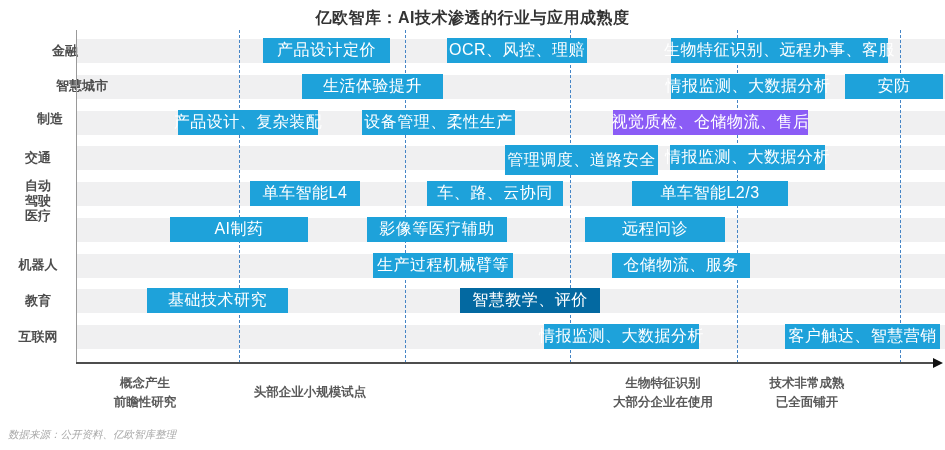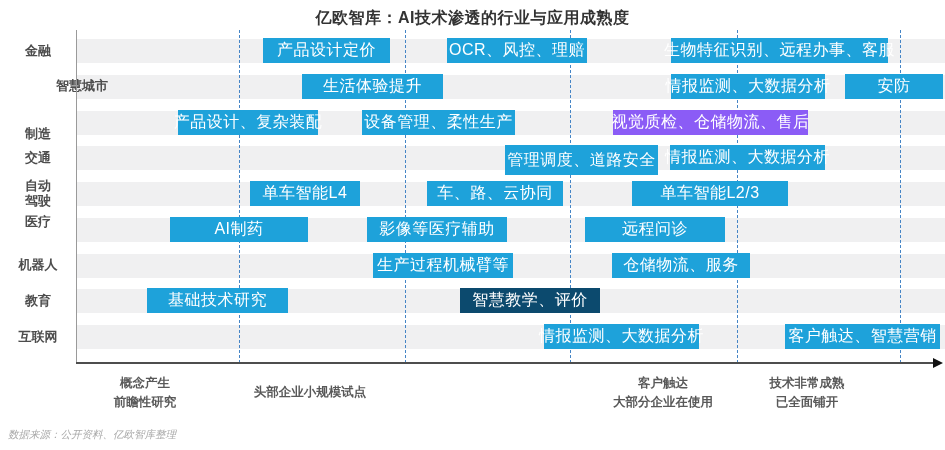--- a/index.html
+++ b/index.html
@@ -26,68 +26,68 @@
 </head>
 <body>
 
 <div id="stage-wrap">
   <div class="chart-title">亿欧智库：AI技术渗透的行业与应用成熟度</div>
   <div id="plot">
     <div class="axis-left"></div>
     <div class="axis-bottom"></div>
     <div class="axis-arrow"></div>
   <div class="stripe" style="top: 39px; height: 24px;"></div>
-      <div class="row-label" style="top: 32px; height: 38px;">金融</div>
+      <div class="row-label" style="top: 32px; height: 38px; padding-left: 27px;">金融</div>
       <div class="bar" style="left: 263px; width: 127px; top: 38px; height: 25px; background: rgb(30, 162, 218);">产品设计定价</div>
       <div class="bar" style="left: 671px; width: 217px; top: 38px; height: 25px; background: rgb(30, 162, 218);">生物特征识别、远程办事、客服</div>
       <div class="bar" style="left: 447px; width: 140px; top: 38px; height: 25px; background: rgb(30, 162, 218);">OCR、风控、理赔</div>
       <div class="stripe" style="top: 74.75px; height: 24px;"></div>
       <div class="row-label" style="top: 67.75px; height: 38px; padding-left: 44px;">智慧城市</div>
       <div class="bar" style="left: 302px; width: 141px; top: 73.75px; height: 25px; background: rgb(30, 162, 218);">生活体验提升</div>
       <div class="bar" style="left: 671px; width: 154px; top: 73.75px; height: 25px; background: rgb(30, 162, 218);">情报监测、大数据分析</div>
       <div class="bar" style="left: 845px; width: 98px; top: 73.75px; height: 25px; background: rgb(30, 162, 218);">安防</div>
       <div class="stripe" style="top: 110.5px; height: 24px;"></div>
-      <div class="row-label" style="top: 115px; height: 38px;">制造</div>
+      <div class="row-label" style="top: 100px; height: 38px; margin-left: 12px;">制造</div>
       <div class="bar" style="left: 178px; width: 140px; top: 109.5px; height: 25px; background: rgb(30, 162, 218);">产品设计、复杂装配</div>
       <div class="bar" style="left: 362px; width: 153px; top: 109.5px; height: 25px; background: rgb(30, 162, 218);">设备管理、柔性生产</div>
       <div class="bar" style="left: 613px; width: 195px; top: 109.5px; height: 25px; background: #8b5cf6;">视觉质检、仓储物流、售后</div>
       <div class="stripe" style="top: 146.25px; height: 24px;"></div>
       <div class="row-label" style="top: 139.25px; height: 38px;">交通</div>
       <div class="bar" style="left: 505px; width: 153px; top: 145.25px; height: 30px; background: rgb(30, 162, 218);">管理调度、道路安全</div>
       <div class="bar" style="left: 670px; width: 155px; top: 145.25px; height: 25px; background: rgb(30, 162, 218);">情报监测、大数据分析</div>
       <div class="stripe" style="top: 182px; height: 24px;"></div>
       <div class="row-label" style="top: 175px; height: 38px;">自动
 驾驶</div>
       <div class="bar" style="left: 250px; width: 110px; top: 181px; height: 25px; background: rgb(30, 162, 218);">单车智能L4</div>
       <div class="bar" style="left: 427px; width: 136px; top: 181px; height: 25px; background: rgb(30, 162, 218);">车、路、云协同</div>
       <div class="bar" style="left: 632px; width: 156px; top: 181px; height: 25px; background: rgb(30, 162, 218);">单车智能L2/3</div>
       <div class="stripe" style="top: 217.75px; height: 24px;"></div>
-      <div class="row-label" style="top: 203px; height: 38px; text-align: center;">医疗</div>
+      <div class="row-label" style="top: 197px; height: 38px; text-align: center;">医疗</div>
       <div class="bar" style="left: 170px; width: 138px; top: 216.75px; height: 25px; background: rgb(30, 162, 218);">AI制药</div>
       <div class="bar" style="left: 367px; width: 140px; top: 216.75px; height: 25px; background: rgb(30, 162, 218);">影像等医疗辅助</div>
       <div class="bar" style="left: 585px; width: 140px; top: 216.75px; height: 25px; background: rgb(30, 162, 218);">远程问诊</div>
       <div class="stripe" style="top: 253.5px; height: 24px;"></div>
       <div class="row-label" style="top: 246.5px; height: 38px;">机器人</div>
       <div class="bar" style="left: 373px; width: 140px; top: 252.5px; height: 25px; background: rgb(30, 162, 218);">生产过程机械臂等</div>
       <div class="bar" style="left: 612px; width: 138px; top: 252.5px; height: 25px; background: rgb(30, 162, 218);">仓储物流、服务</div>
       <div class="stripe" style="top: 289.25px; height: 24px;"></div>
       <div class="row-label" style="top: 282.25px; height: 38px;">教育</div>
       <div class="bar" style="left: 147px; width: 141px; top: 288.25px; height: 25px; background: rgb(30, 162, 218);">基础技术研究</div>
-      <div class="bar" style="left: 460px; width: 140px; top: 288.25px; height: 25px; background: #0c4a6e;">智慧教学、评价</div>
+      <div class="bar" style="left: 460px; width: 140px; top: 288.25px; height: 25px; background: #0369a1;">智慧教学、评价</div>
       <div class="stripe" style="top: 325px; height: 24px;"></div>
       <div class="row-label" style="top: 318px; height: 38px;">互联网</div>
       <div class="bar" style="left: 544px; width: 155px; top: 324px; height: 25px; background: rgb(30, 162, 218);">情报监测、大数据分析</div>
       <div class="bar" style="left: 785px; width: 155px; top: 324px; height: 25px; background: rgb(30, 162, 218);">客户触达、智慧营销</div>
       <div class="gridline" style="left: 239px;"></div>
       <div class="gridline" style="left: 405px;"></div>
       <div class="gridline" style="left: 570px;"></div>
       <div class="gridline" style="left: 737px;"></div>
       <div class="gridline" style="left: 900px;"></div>
       <div class="stage-label" style="left: 50px;">概念产生
 前瞻性研究</div>
       <div class="stage-label" style="left: 215px;">头部企业小规模试点</div>
-      <div class="stage-label" style="left: 568px;">客户触达
+      <div class="stage-label" style="left: 568px;">生物特征识别
 大部分企业在使用</div>
       <div class="stage-label" style="left: 712px;">技术非常成熟
 已全面铺开</div>
     </div>
   <div class="source-note">数据来源：公开资料、亿欧智库整理</div>
 </div>
 
 </body></html>

